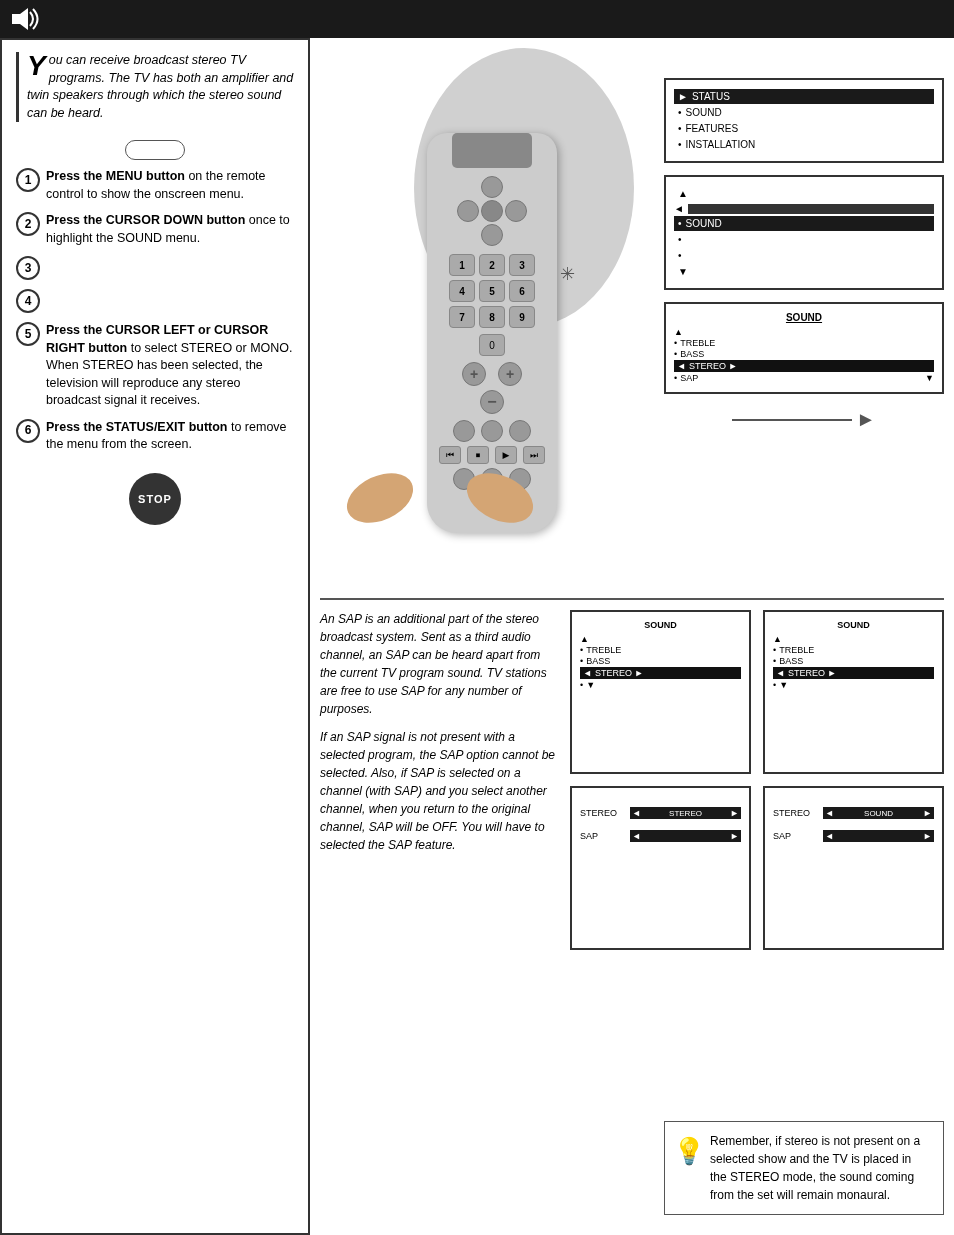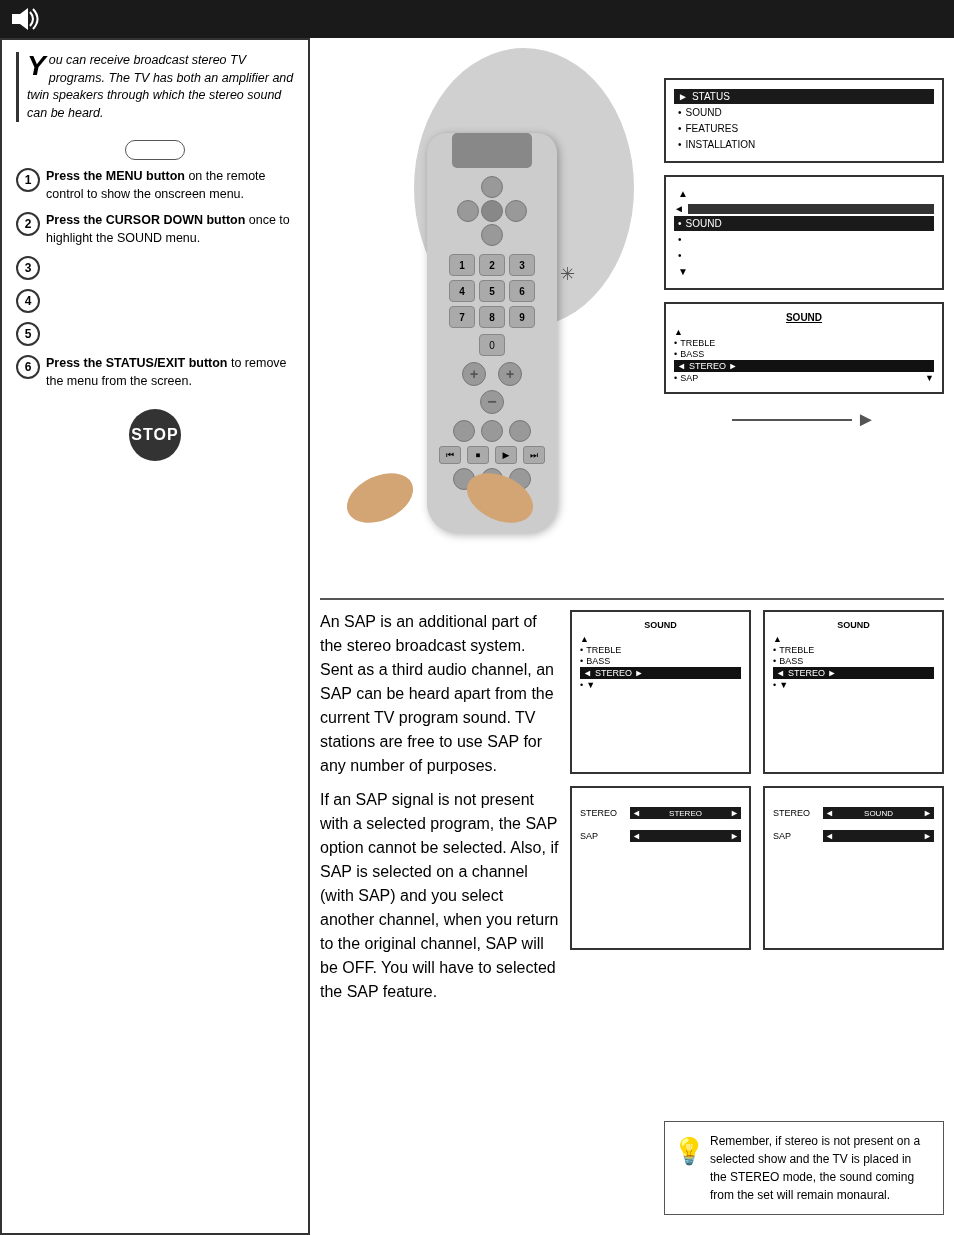--- a/index.html
+++ b/index.html
@@ -98,21 +98,21 @@
 
     .stop-badge {
       width: 52px;
       height: 52px;
       border-radius: 50%;
       background: #333;
       color: white;
       display: flex;
       align-items: center;
       justify-content: center;
-      font-size: 16px;
+      font-size: 11px;
       font-weight: bold;
       letter-spacing: 1px;
       margin: 10px auto 0;
     }
 
     
     .right-panel {
       flex: 1;
       display: flex;
       flex-direction: column;
@@ -348,22 +348,23 @@
     
     .bottom-section {
       display: flex;
       gap: 10px;
       height: 340px;
     }
 
     
     .bottom-left-text {
       width: 240px;
-      font-size: 16px;
+      font-size: 12px;
       line-height: 1.5;
+      font-style: italic;
     }
 
     
     .bottom-right-screens {
       flex: 1;
       display: grid;
       grid-template-columns: 1fr 1fr;
       grid-template-rows: 1fr 1fr;
       gap: 12px;
     }
@@ -460,20 +461,23 @@
     <div class="step">
       <div class="step-num">3</div>
     </div>
 
     <div class="step">
       <div class="step-num">4</div>
     </div>
 
     <div class="step">
       <div class="step-num">5</div>
+      <div class="step-text">
+        <strong>Press the CURSOR LEFT or CURSOR RIGHT button</strong> to select STEREO or MONO. When STEREO has been selected, the television will reproduce any stereo broadcast signal it receives.
+      </div>
     </div>
 
     <div class="step">
       <div class="step-num">6</div>
       <div class="step-text">
         <strong>Press the STATUS/EXIT button</strong> to remove the menu from the screen.
       </div>
     </div>
 
     <div class="stop-badge">

